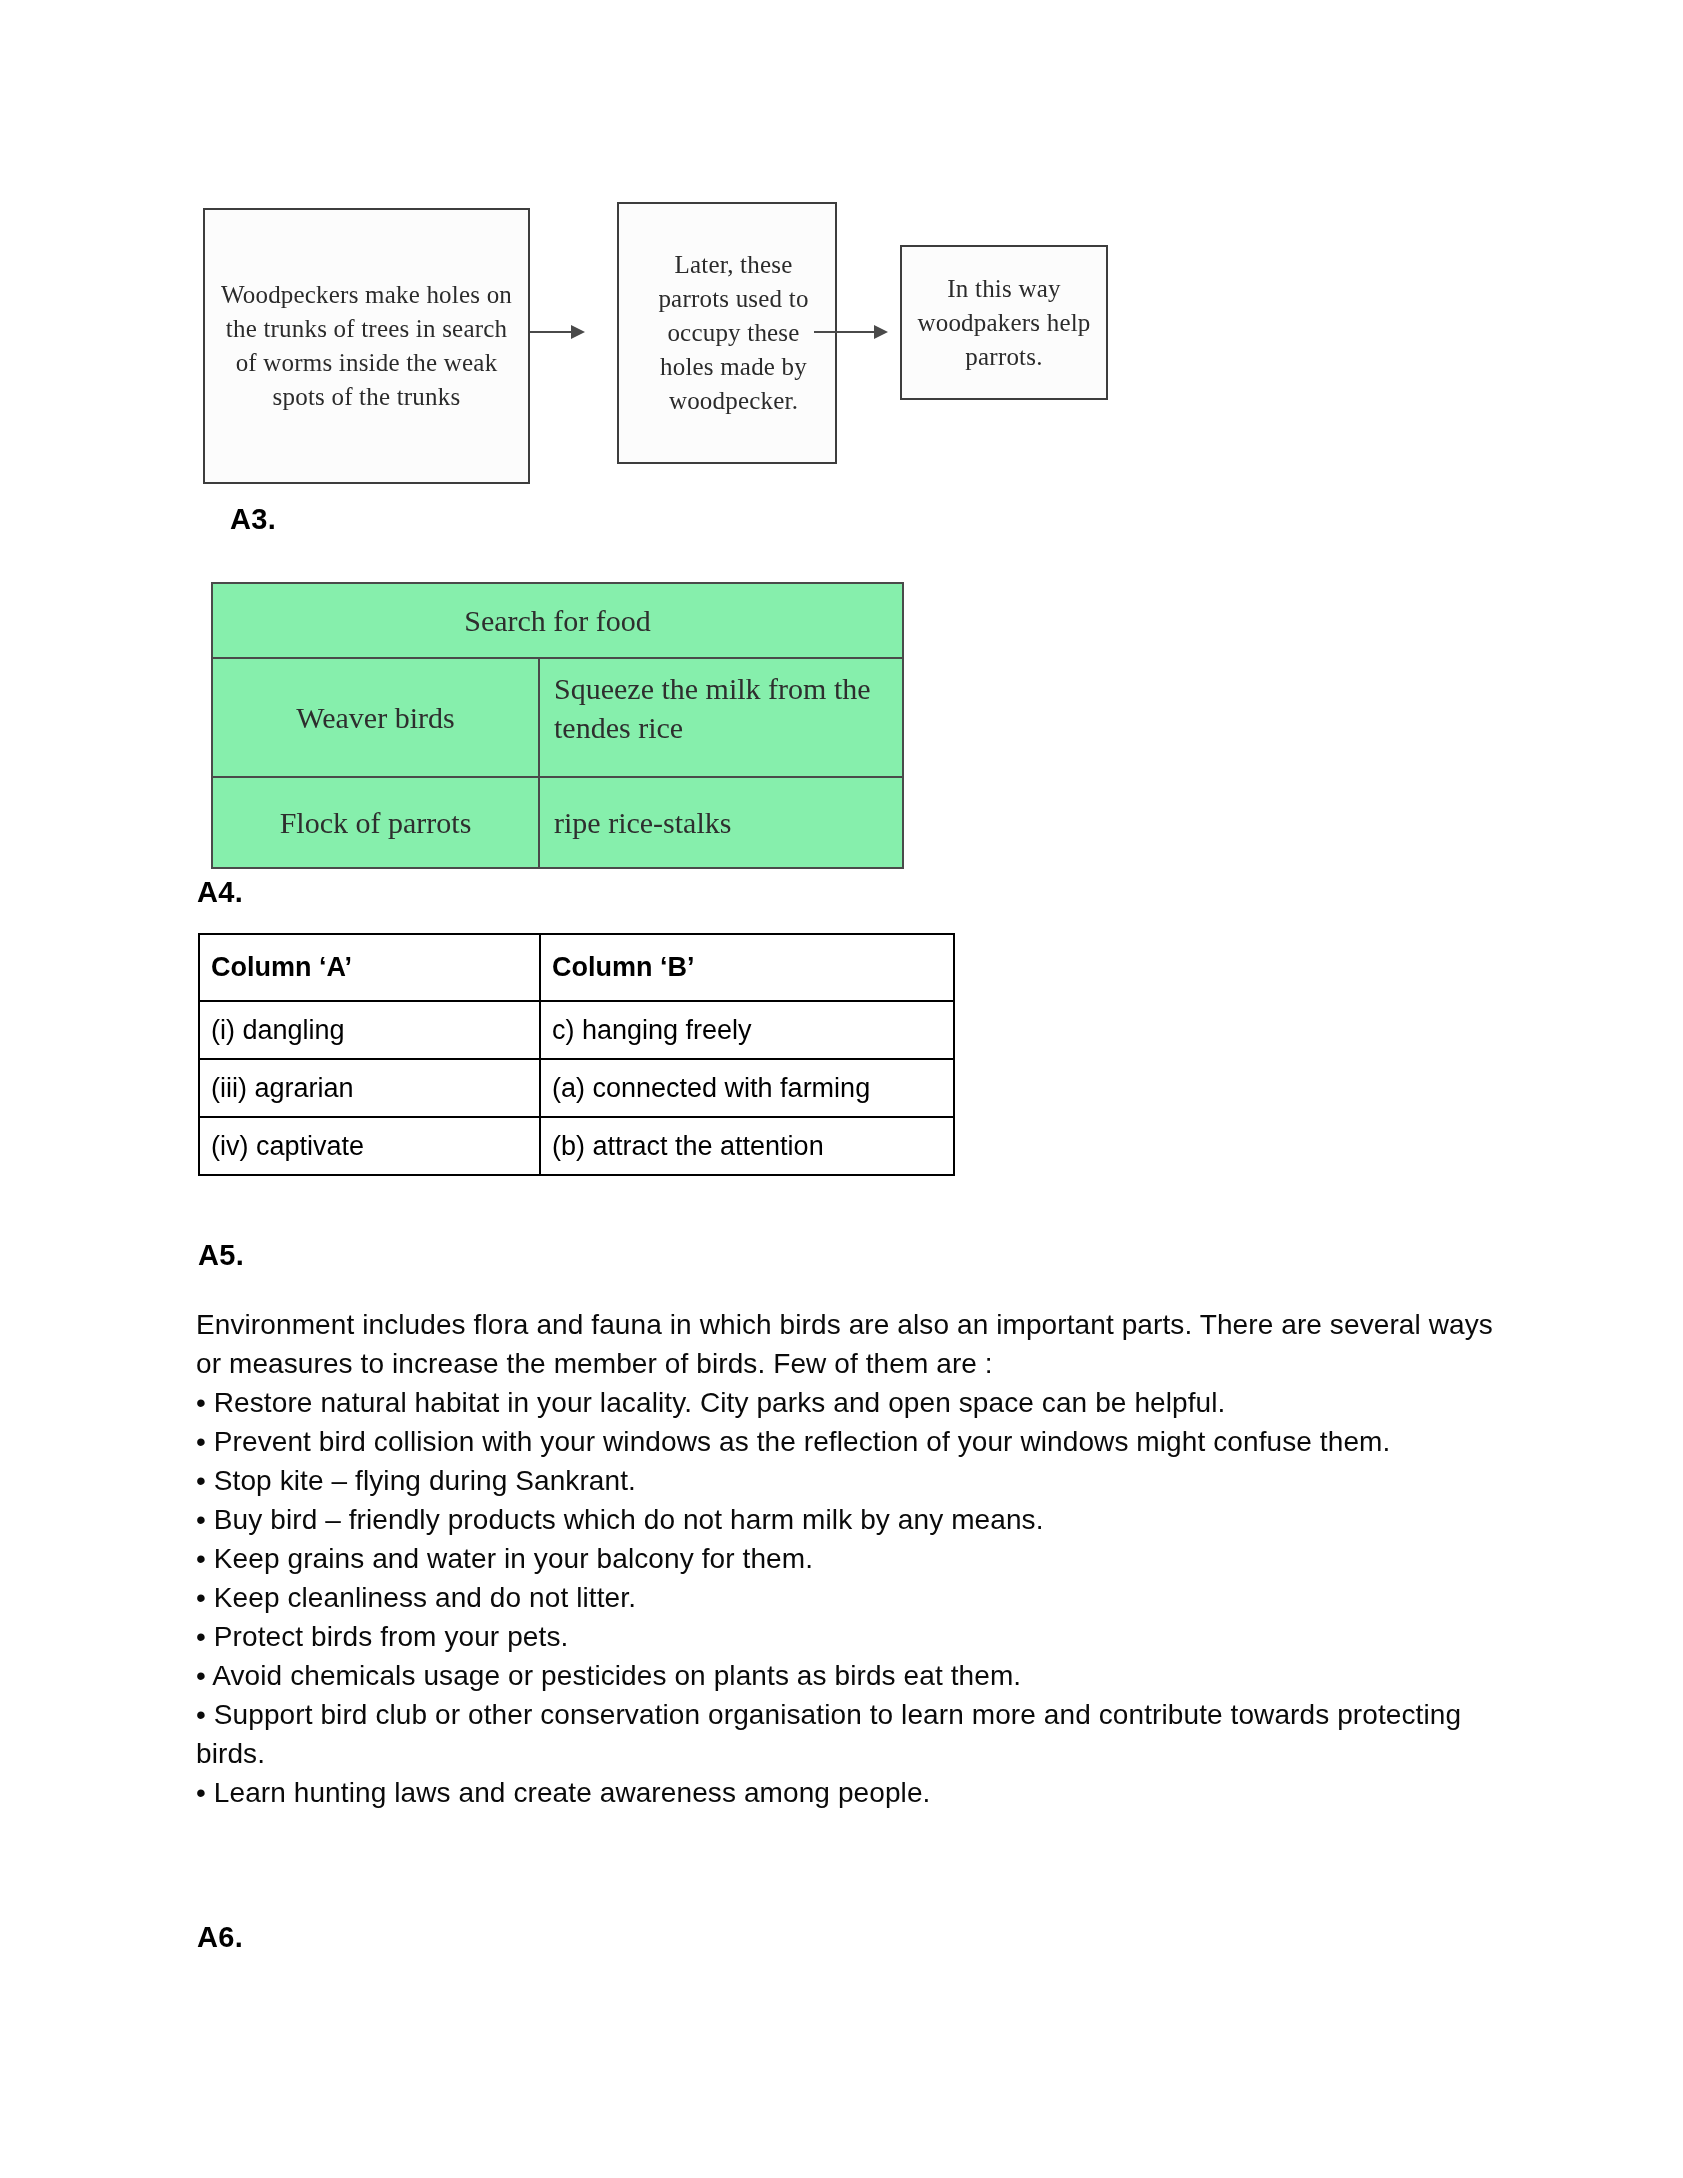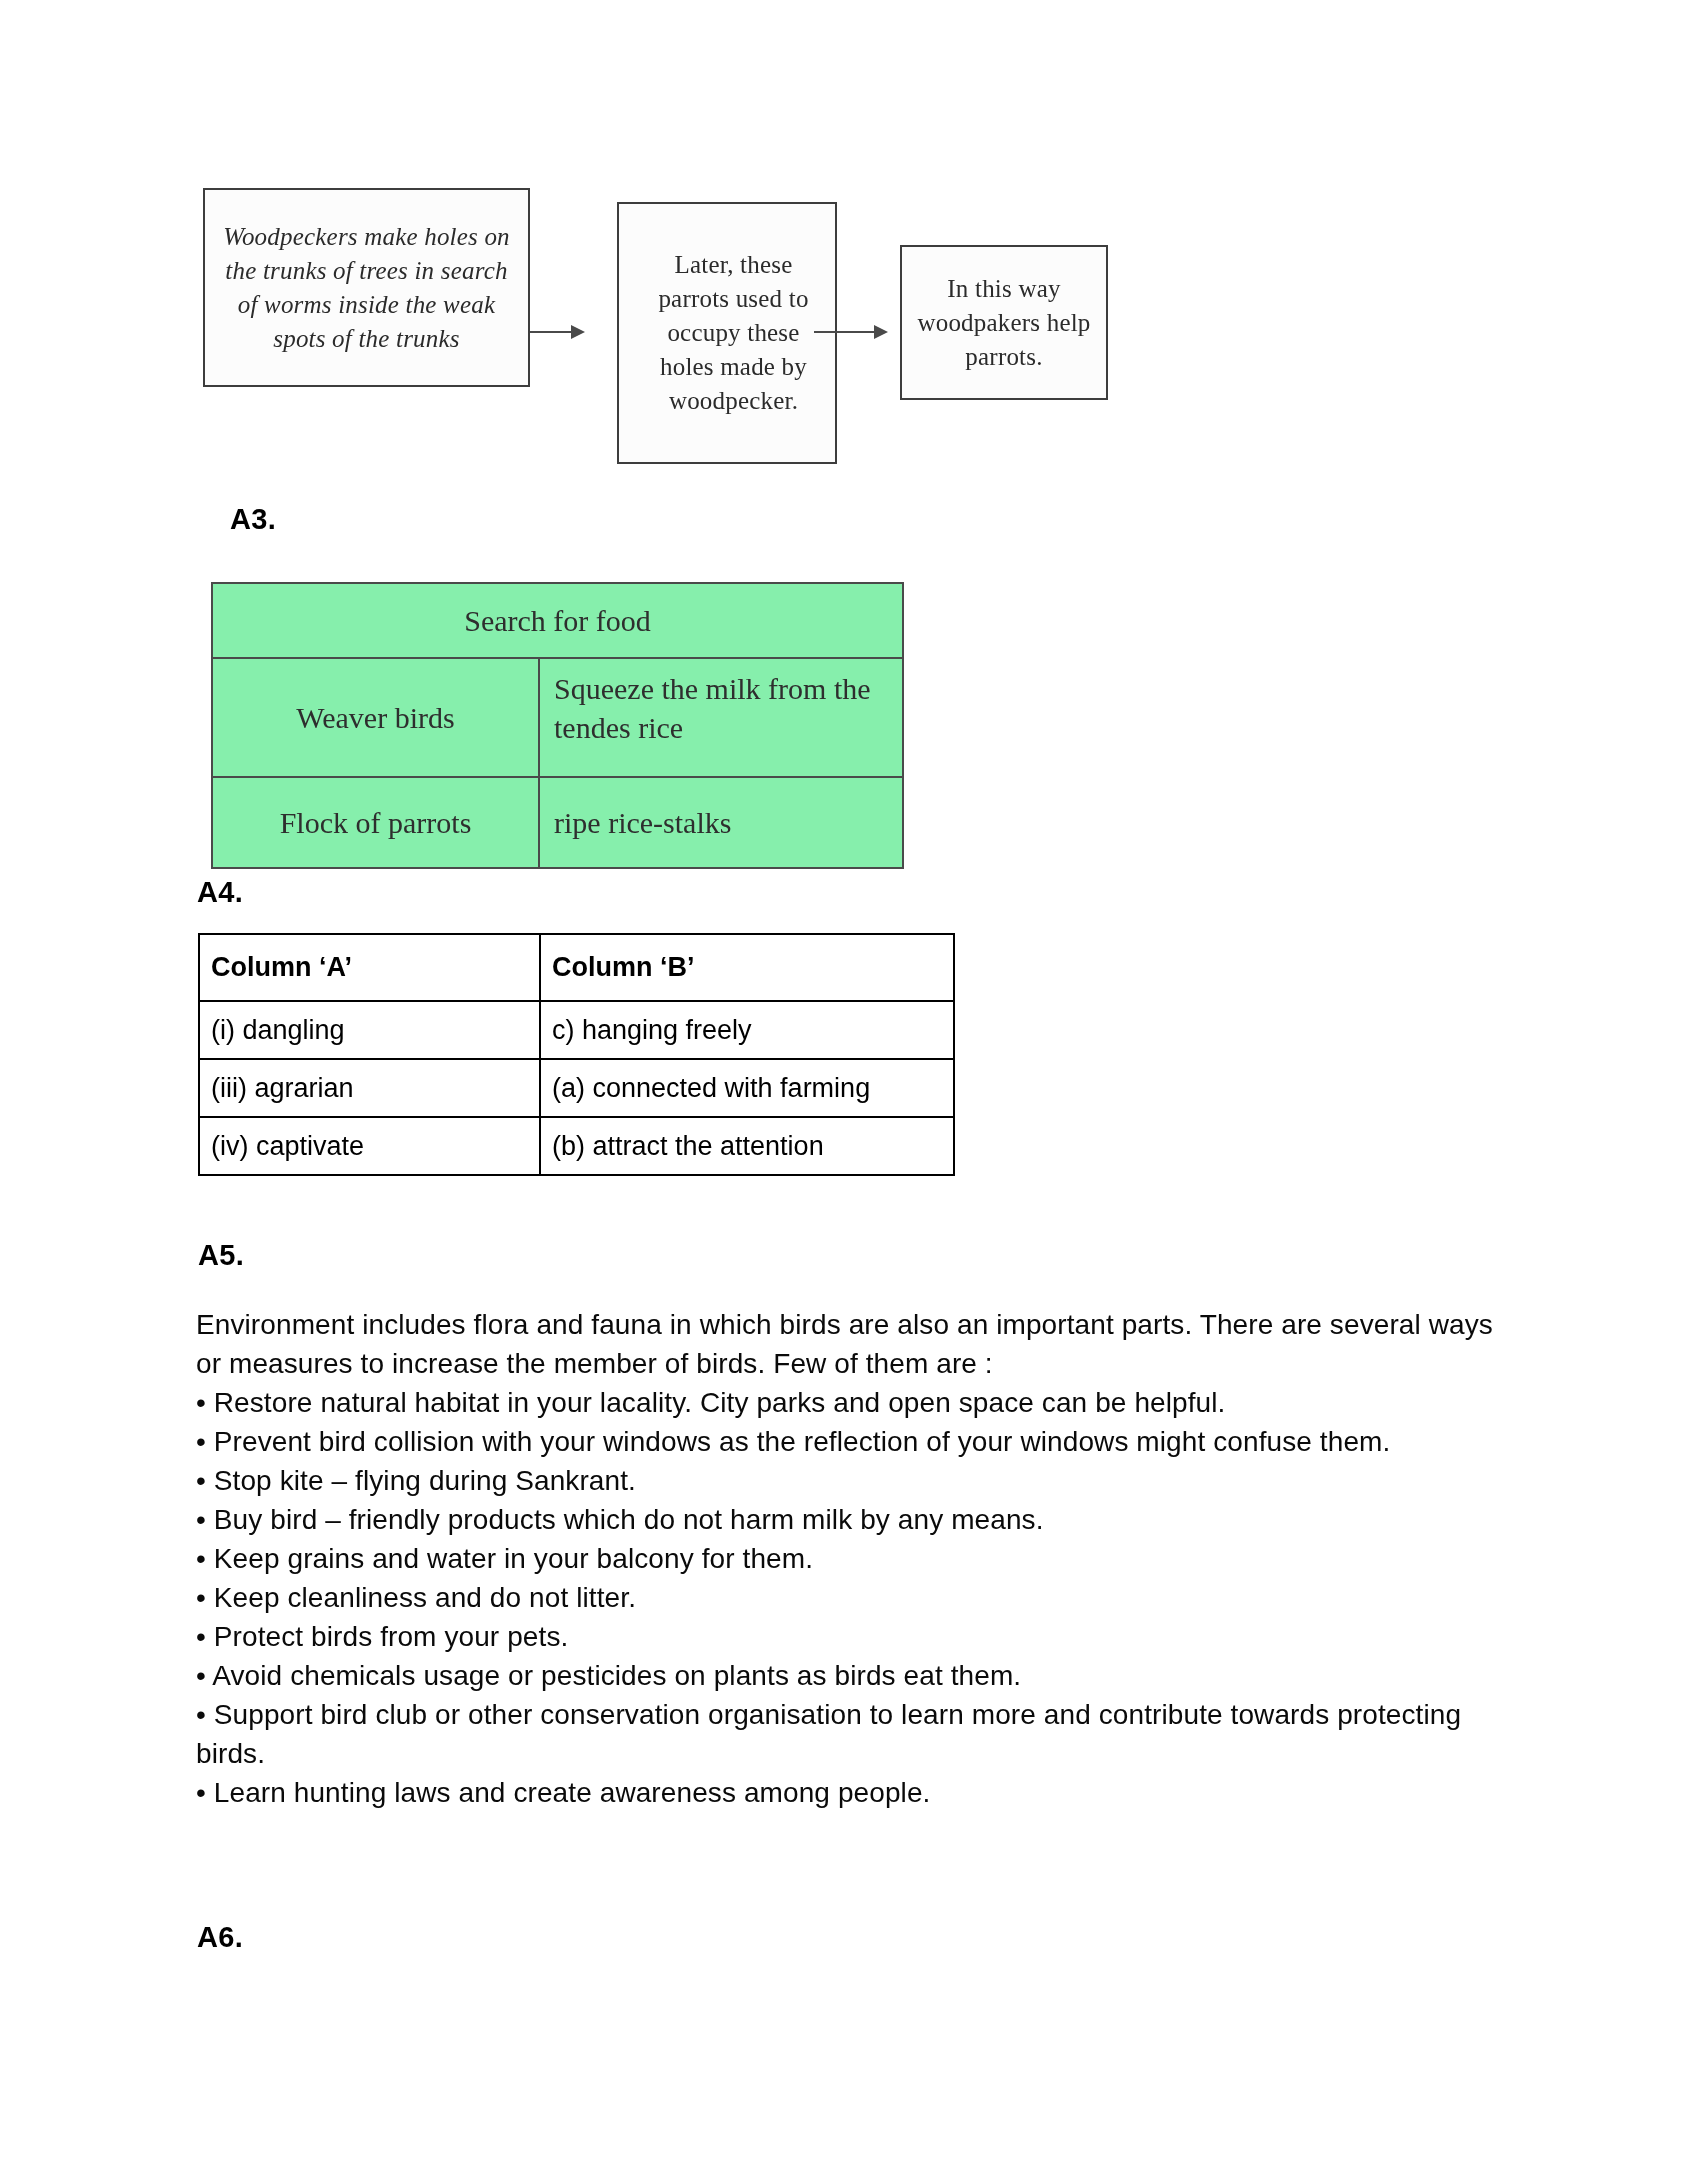--- a/index.html
+++ b/index.html
@@ -40,22 +40,22 @@
     justify-content: center;
     text-align: center;
     font-family: "Liberation Serif", serif;
     font-size: 25px;
     line-height: 1.36;
     color: #2b2b2b;
     letter-spacing: 0.2px;
     padding: 4px 8px;
   }
   #fc-box-1 {
-    left: 0px;  top: 0;
-    width: 327px; height: 199px; font-style: italic;
+    left: 0px;  top: 20px;
+    width: 327px; height: 276px;
   }
   #fc-box-2 {
     left: 414px; top: 14px;
     width: 220px; height: 262px; padding-left: 21px;
   }
   #fc-box-3 {
     left: 697px; top: 57px;
     width: 208px; height: 155px;
   }
   .fc-arrow {

